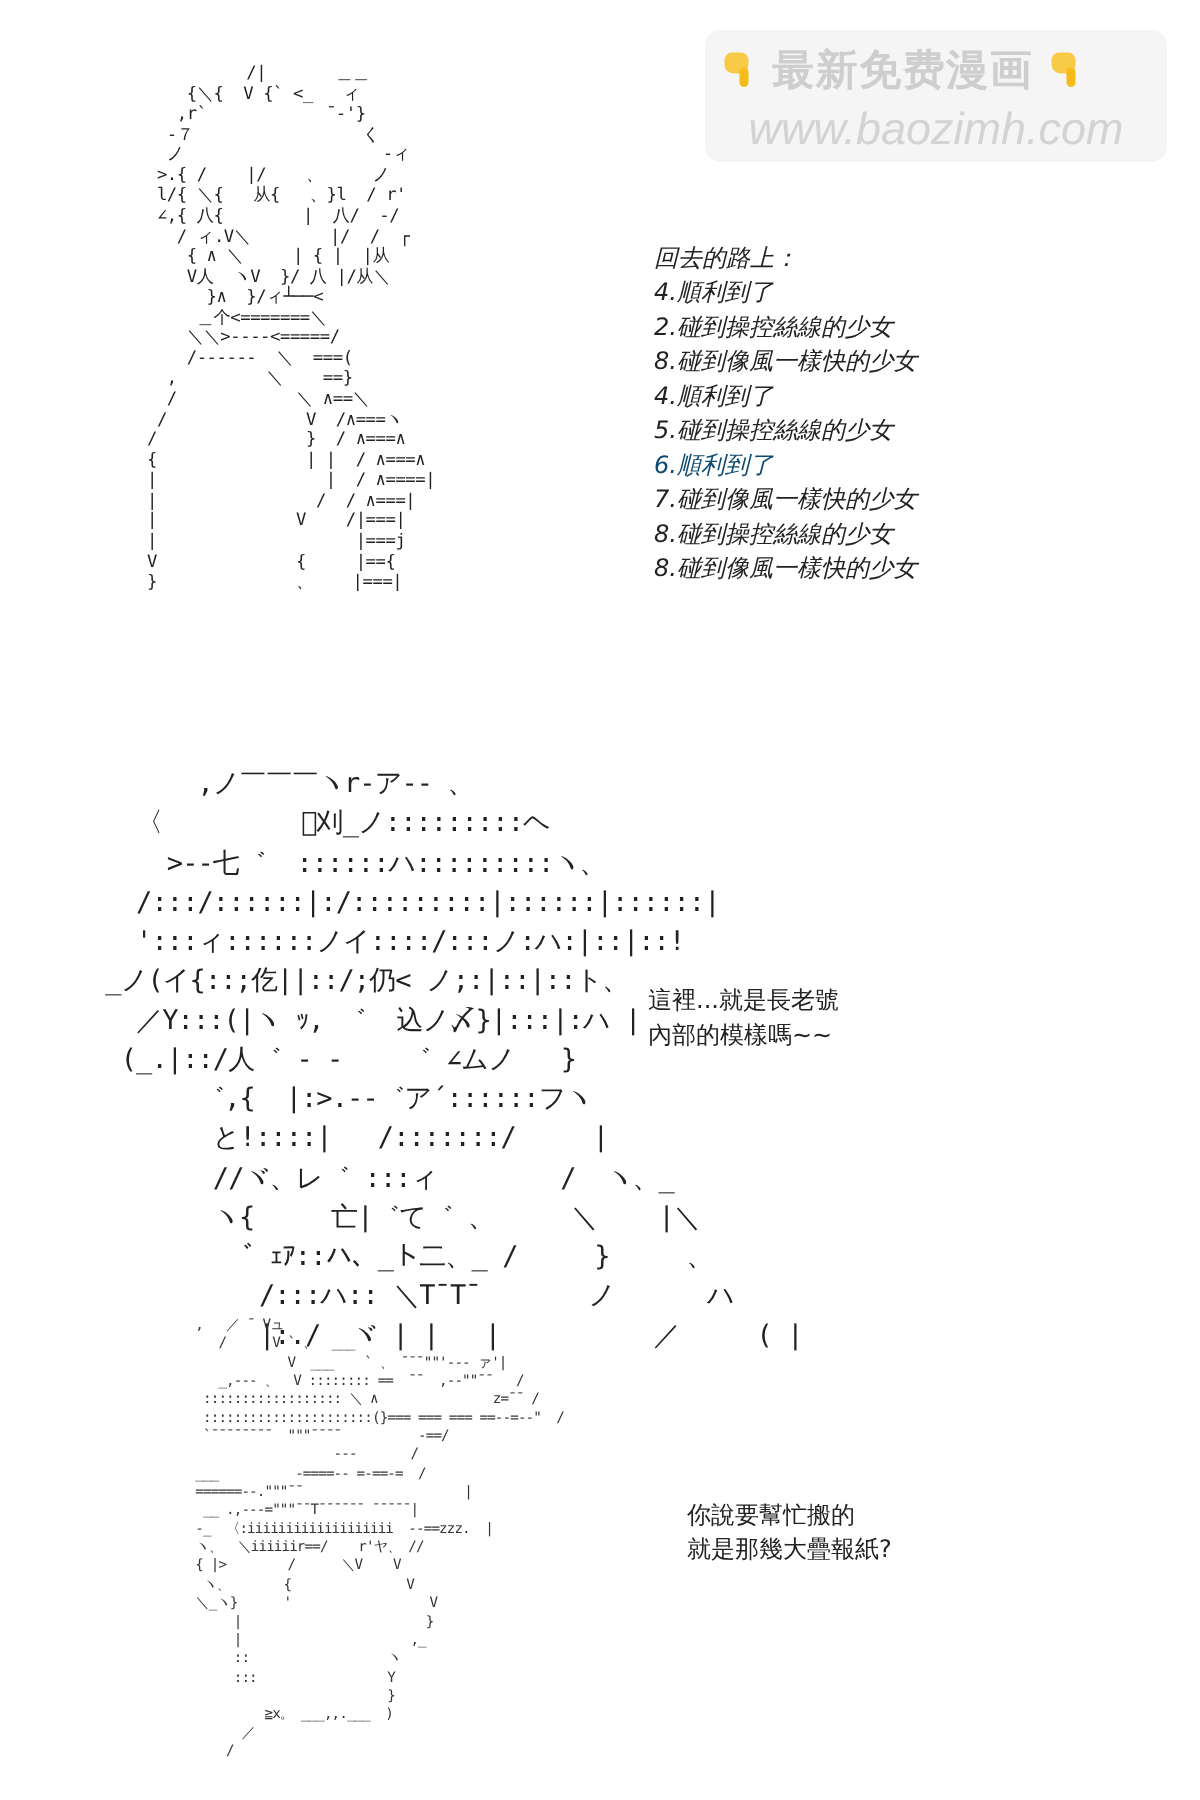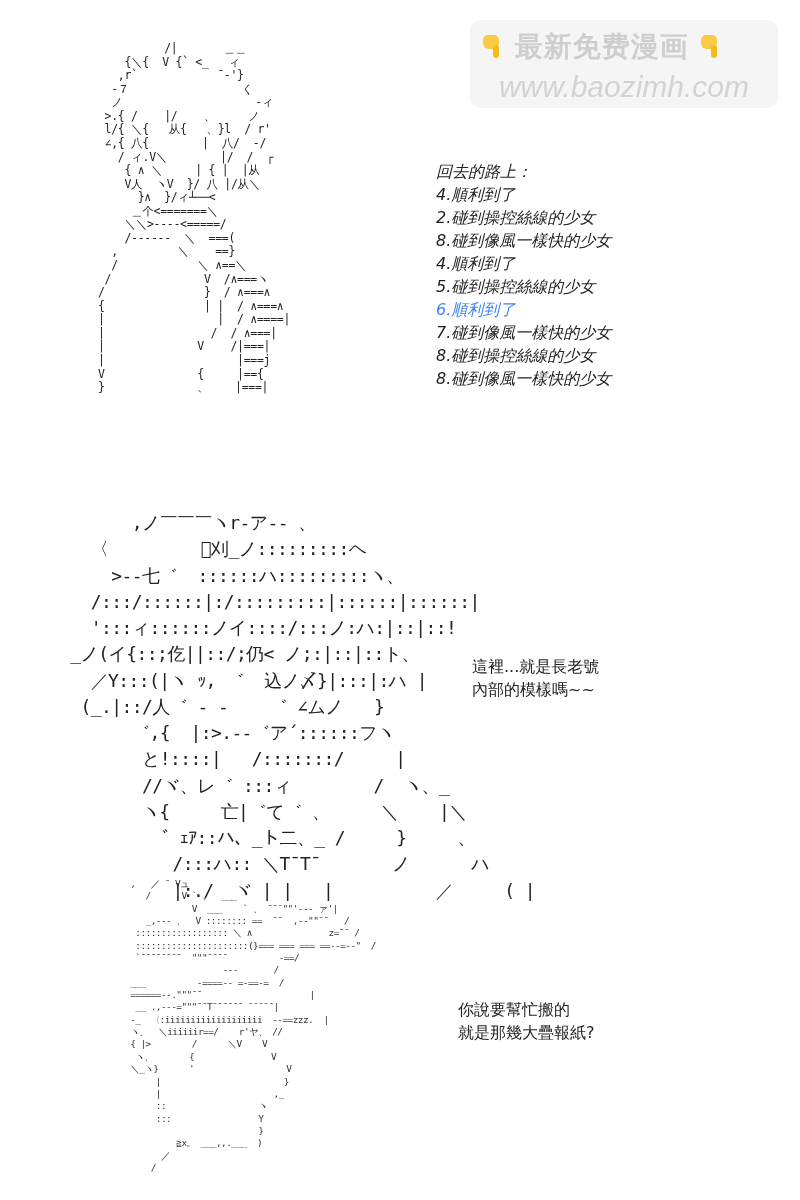--- a/index.html
+++ b/index.html
@@ -17,23 +17,23 @@
                   background: #f8c531; border-radius: 5px 5px 6px 6px; }
   .hand::after { content: ""; position: absolute; left: 11px; top: 12px; width: 6px; height: 13px;
                  background: #f4b400; border-radius: 3px; }
   .aa { position: absolute; margin: 0; font-family: "DejaVu Sans Mono", monospace;
         white-space: pre; color: #222; line-height: 1.18; }
   .aa1 { left: 98px; top: 42px; font-size: 11.5px; letter-spacing: -0.3px; }
   .aa2 { left: 60px; top: 510px; font-size: 18px; letter-spacing: -0.6px; line-height: 1.46; }
   .aa3 { left: 120px; top: 878px; font-size: 9.5px; letter-spacing: -0.6px; line-height: 1.3; color: #333; }
   .caption { position: absolute; font-size: 16px; line-height: 23px; color: #222; }
   .cap1 { left: 436px; top: 160px; font-style: italic; }
-  .cap2 { left: 472px; top: 655px; }
+  .cap2 { left: 432px; top: 655px; }
   .cap3 { left: 458px; top: 998px; }
-  .red { color: #3b82f6; }
+  .red { color: #0c4a6e; }
 </style>
 </head>
 <body>
 
 <div class="watermark">
   <div class="wm-line1">
     <span class="hand"></span>
     <span>最新免费漫画</span>
     <span class="hand"></span>
   </div>

